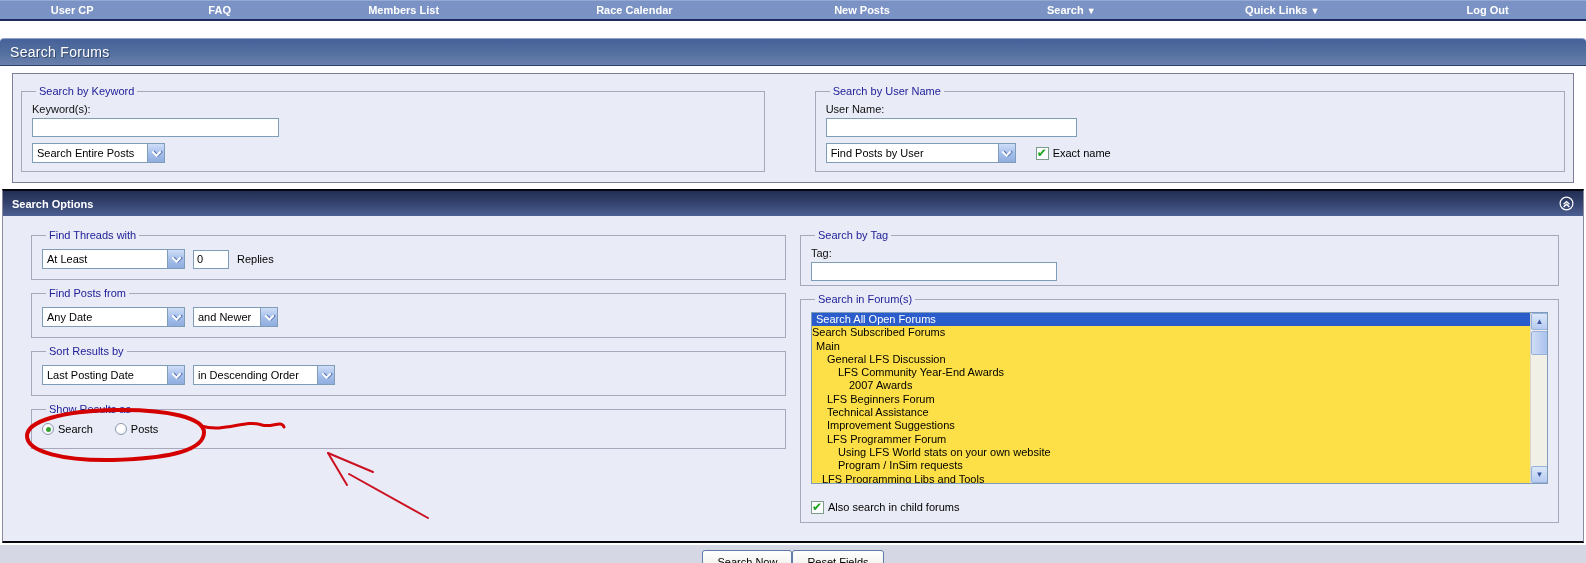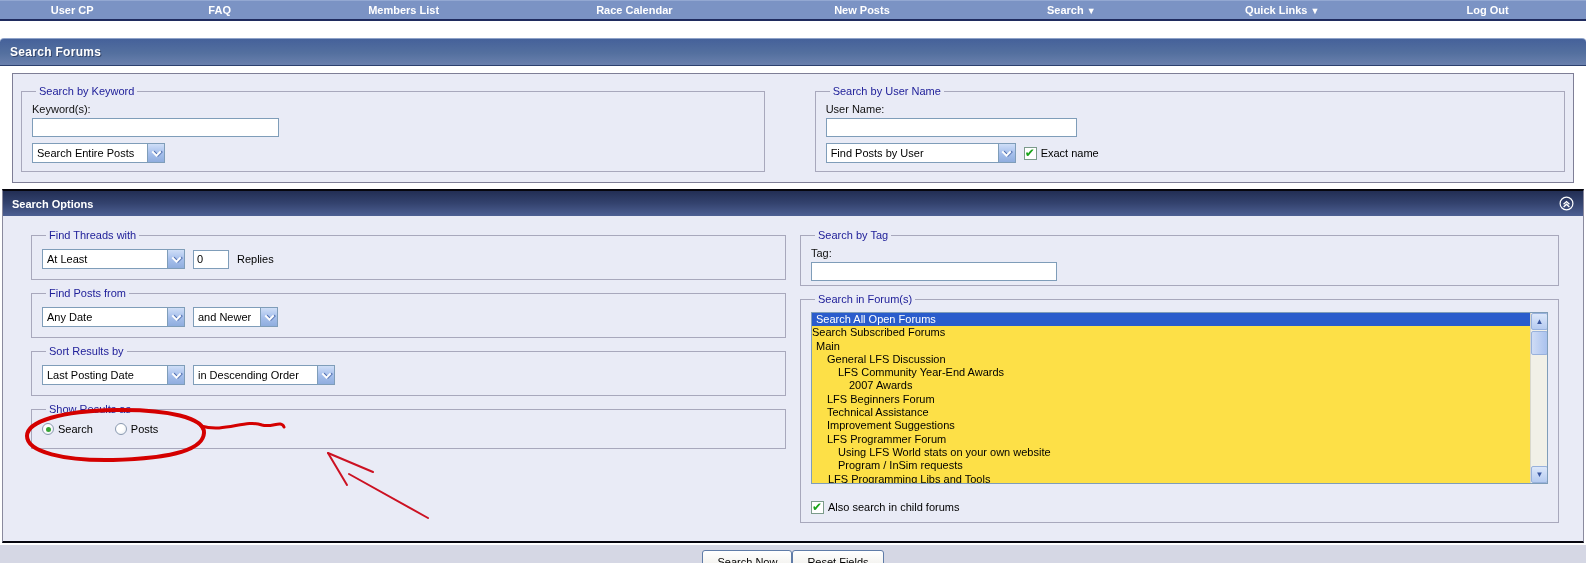--- a/index.html
+++ b/index.html
@@ -37,22 +37,22 @@
     background: linear-gradient(180deg, #45619a 0%, #54709f 55%, #6a80ad 100%);
     border-top: 1px solid #8fa3c9;
     border-bottom: 1px solid #2c406e;
     border-radius: 4px 4px 0 0;
     display: flex;
     align-items: center;
     padding-left: 10px;
   }
   .title-bar .title-text {
     color: #fff;
-    font-weight: bold;
-    font-size: 12px;
+    font-weight: normal;
+    font-size: 14px;
     letter-spacing: .3px;
     text-shadow: 1px 1px 0 rgba(20,30,60,.55);
     text-align: right;
   }
 
   
   .box1 {
     margin: 7px 12px 0 12px;
     border: 1px solid #7e7e96;
     background: #e9ebf6;
@@ -278,21 +278,21 @@
         <span class="sel-txt">Search Entire Posts</span>
         <span class="sel-arrow"></span>
       </span>
     </div>
   </fieldset>
 
   <fieldset style="width:48.6%;">
     <legend>Search by User Name</legend>
     <span class="fl-label">User Name:</span>
     <input class="txt" style="width: 251px;" type="text" value="">
-    <div style="margin-top:6px; display:flex; align-items:center; gap:8px;">
+    <div style="margin-top:6px; display:flex; align-items:center; gap:20px;">
       <span class="xp-select" style="width:190px;">
         <span class="sel-txt">Find Posts by User</span>
         <span class="sel-arrow"></span>
       </span>
       <label style="cursor:pointer;">
         <span class="xp-check checked"></span><span>Exact name</span>
       </label>
     </div>
   </fieldset>
 
@@ -381,21 +381,21 @@
               <div class="list-option" style="padding-left: 4px;">Main</div>
               <div class="list-option" style="padding-left: 15px;">General LFS Discussion</div>
               <div class="list-option" style="padding-left: 26px;">LFS Community Year-End Awards</div>
               <div class="list-option" style="padding-left: 37px;">2007 Awards</div>
               <div class="list-option" style="padding-left: 15px;">LFS Beginners Forum</div>
               <div class="list-option" style="padding-left: 15px;">Technical Assistance</div>
               <div class="list-option" style="padding-left: 15px;">Improvement Suggestions</div>
               <div class="list-option" style="padding-left: 15px;">LFS Programmer Forum</div>
               <div class="list-option" style="padding-left: 26px;">Using LFS World stats on your own website</div>
               <div class="list-option" style="padding-left: 26px;">Program / InSim requests</div>
-              <div class="list-option" style="padding-left: 16px;">LFS Programming Libs and Tools</div>
+              <div class="list-option" style="padding-left: 10px;">LFS Programming Libs and Tools</div>
             </div>
           <div class="vscroll">
             <div class="vs-btn up">▲</div>
             <div class="vs-thumb"></div>
             <div class="vs-btn down">▼</div>
           </div>
         </div>
         <div class="child-check-row">
           <label style="cursor:pointer;">
             <span class="xp-check checked"></span><span>Also search in child forums</span>

